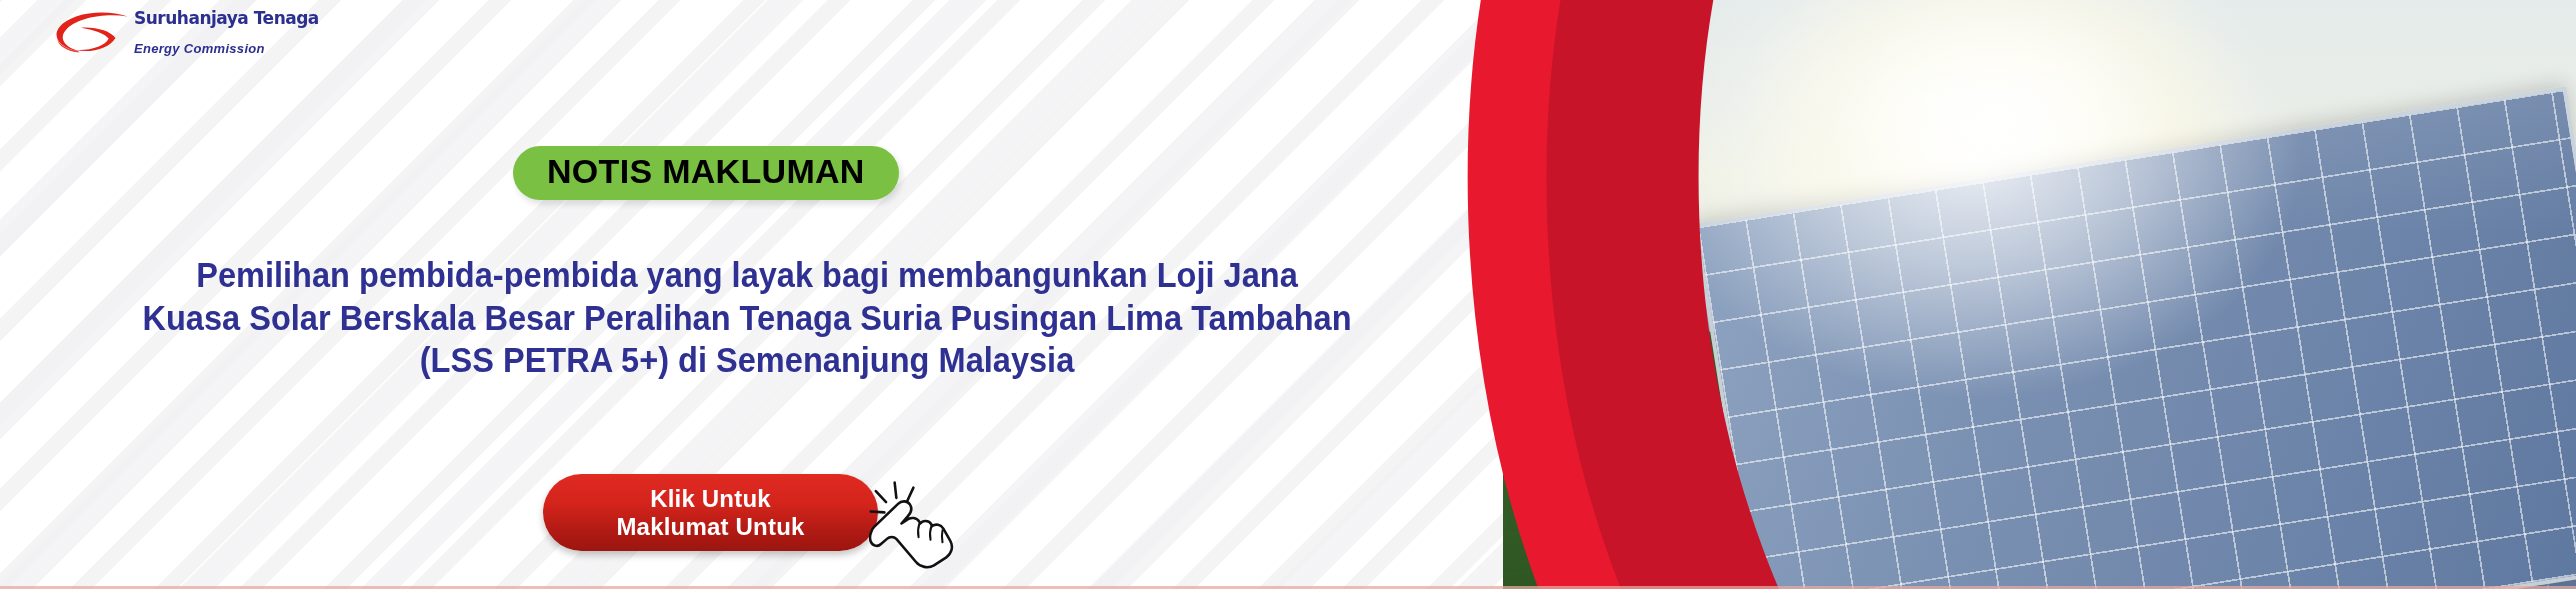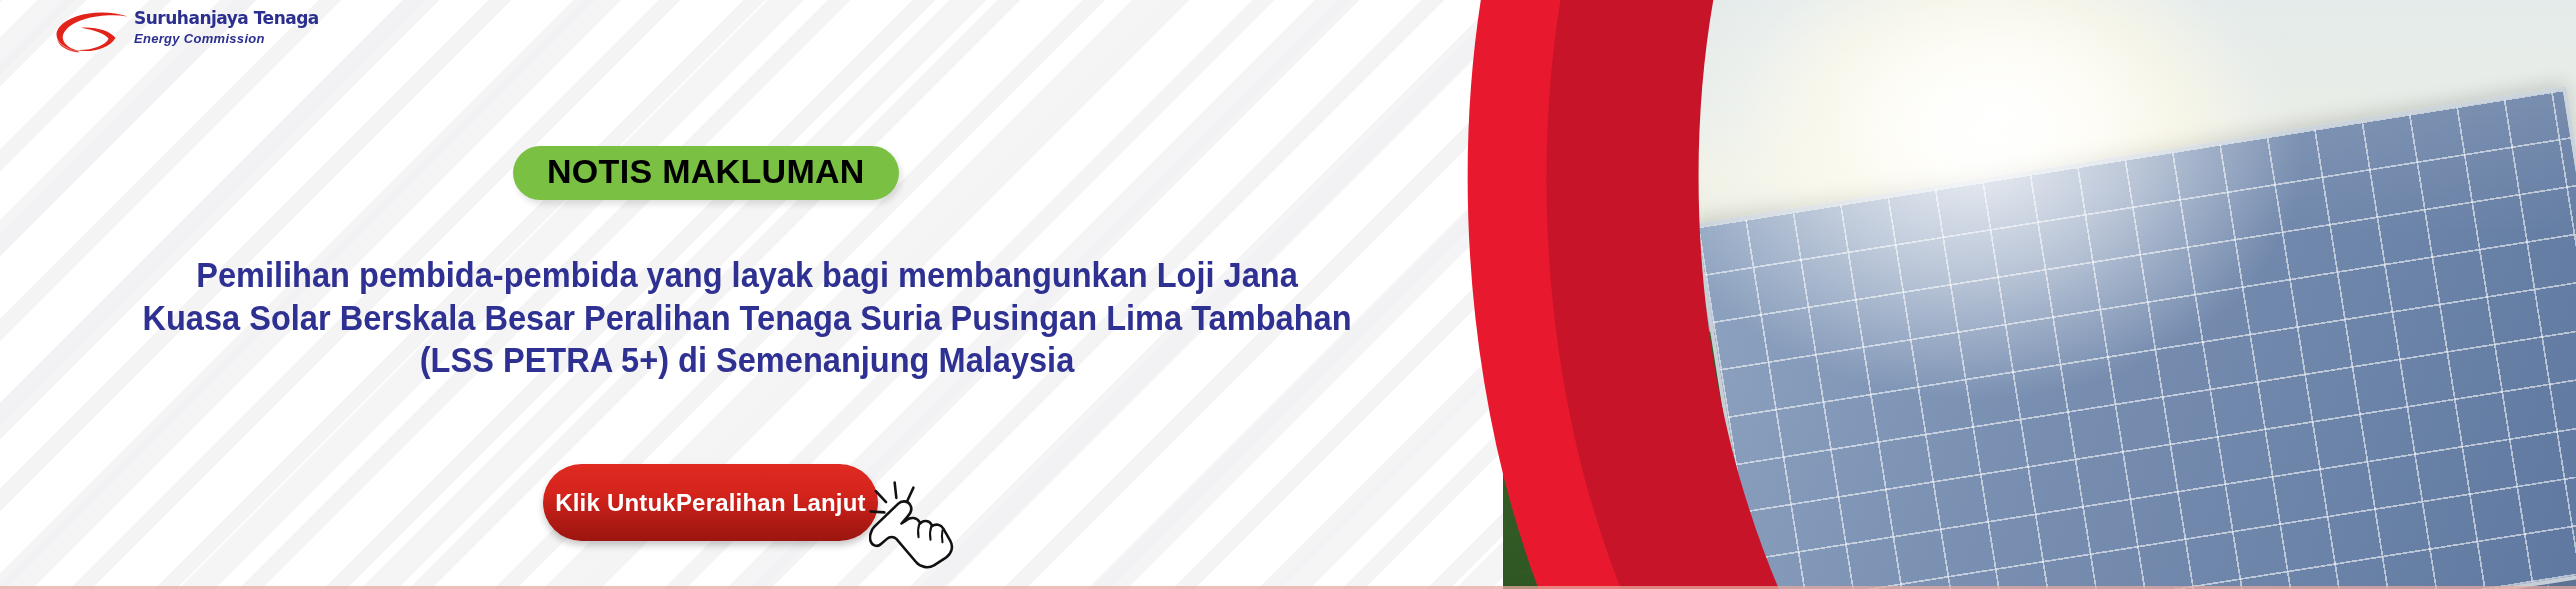--- a/index.html
+++ b/index.html
@@ -178,21 +178,21 @@
   }
   .logo-line1{
     font-family:"DejaVu Sans", sans-serif;
     font-size:17px; font-weight:700; letter-spacing:-0.5px;
     color:#2b2f8f; line-height:1.1; white-space:nowrap;
   }
   .logo-line2{
     font-family:"Liberation Sans", sans-serif;
     font-style:italic; font-size:13px; font-weight:700;
     letter-spacing:0.3px; color:#2b2f8f; line-height:1.25;
-    margin-top:4px; white-space:nowrap;
+    margin-top:14px; white-space:nowrap;
   }
 
   
   .notice-badge{
     position:absolute; left:513px; top:146px;
     padding:8px 34px 12px;
     background:#7ac143;
     border-radius:29px;
     box-shadow: 2.6px 4.3px 6px rgba(0,0,0,.12);
     font-size:34px; font-weight:700; color:#000000;
@@ -209,26 +209,26 @@
     font-weight:700;
     font-size:35px;
     line-height:1.22;
     transform: scaleX(.93);
     transform-origin: center top;
   }
   .headline div{ white-space:nowrap; }
 
   
   .cta{
-    position:absolute; left:543px; top:464px;
+    position:absolute; left:543px; top:474px;
     width:335px; height:77px;
     border-radius:39px;
     background: linear-gradient(to bottom, #e02a22 0%, #d4241c 38%, #b01a14 75%, #9c1510 100%);
     box-shadow: 0 4.3px 7.7px rgba(0,0,0,.22);
-    display:flex; flex-direction:row;
+    display:flex; flex-direction:column;
     align-items:center; justify-content:center;
     cursor:pointer;
   }
   .cta span{
     color:#ffffff; font-weight:700; font-size:24px; line-height:1.16;
     text-align:center; letter-spacing:0.2px;
   }
   .cursor-hand{
     position:absolute; left:869px; top:477px;
     width:94px; height:93px;
@@ -296,21 +296,21 @@
   <div class="notice-badge">NOTIS MAKLUMAN</div>
 
   <div class="headline">
     <div>Pemilihan pembida-pembida yang layak bagi membangunkan Loji Jana</div>
     <div>Kuasa Solar Berskala Besar Peralihan Tenaga Suria Pusingan Lima Tambahan</div>
     <div>(LSS PETRA 5+) di Semenanjung Malaysia</div>
   </div>
 
   <div class="cta">
     <span>Klik Untuk</span>
-    <span>Peralihan Lanjut</span>
+    <span>Maklumat Untuk</span>
   </div>
 
   <div class="cursor-hand">
     <svg width="94" height="93" viewBox="0 0 110 108" xmlns="http://www.w3.org/2000/svg">
       <g stroke="#111111" stroke-width="3" stroke-linecap="round">
         <line x1="30" y1="6" x2="32" y2="24"></line>
         <line x1="8" y1="16" x2="20" y2="29"></line>
         <line x1="2" y1="40" x2="18" y2="41"></line>
         <line x1="52" y1="12" x2="45" y2="27"></line>
       </g>

